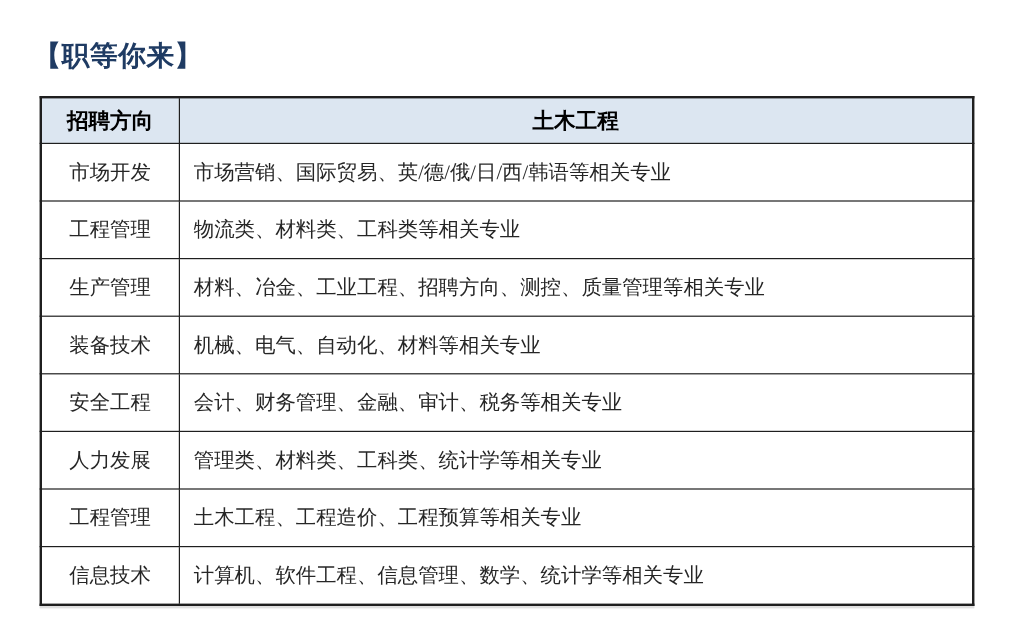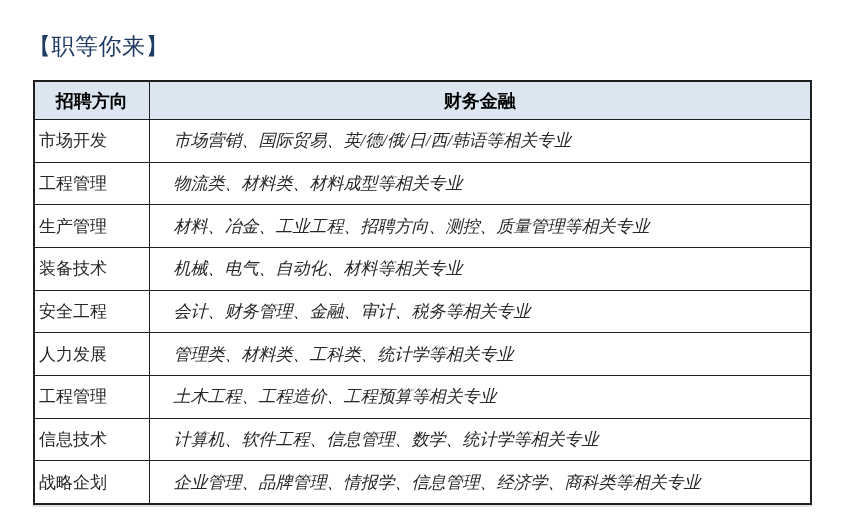--- a/index.html
+++ b/index.html
@@ -11,21 +11,21 @@
   html,body{margin:0;padding:0;background:#ffffff;}
   body{
     width:842px;height:522px;overflow:hidden;
     font-family:"Liberation Serif","DejaVu Serif",serif;
     color:var(--body-text);
     position:relative;
   }
   .doc-title{
     position:absolute;left:28px;top:33px;
     font-family:"Liberation Sans","DejaVu Sans",sans-serif;
-    font-weight:normal;font-size:23px;line-height:26px;
+    font-weight:bold;font-size:23px;line-height:26px;
     color:var(--title-color);
     letter-spacing:0.5px;
   }
   .jobs-table{
     position:absolute;left:33px;top:80px;
     width:777px;height:425px;
     border-collapse:collapse;table-layout:fixed;
     border:2px solid var(--border-color);
     box-shadow:0 2px 0 rgba(0,0,0,0.12);
   }
@@ -38,48 +38,48 @@
     height:37px;
     vertical-align:middle;
     white-space:nowrap;overflow:hidden;margin-top:18px;
   }
   .jobs-table thead th{
     background:var(--header-bg);
     font-family:"Liberation Sans","DejaVu Sans",sans-serif;
     font-weight:bold;color:#000000;
     text-align:center;font-size:18px;
   }
-  .jobs-table td.direction-cell{}
-  .jobs-table td.requirement-cell{text-align:left;padding-left:24px;font-style:italic;}
+  .jobs-table td.direction-cell{text-align:center;}
+  .jobs-table td.requirement-cell{text-align:left;padding-left:12px;}
 </style>
 </head>
 <body>
 
 <div class="doc-title">【职等你来】</div>
 
 <table class="jobs-table">
   <colgroup>
     <col class="c-direction">
     <col class="c-requirement">
   </colgroup>
   <thead>
     <tr>
       <th>招聘方向</th>
-      <th>财务金融</th>
+      <th>土木工程</th>
     </tr>
   </thead>
   <tbody id="table-body">
   <tr>
     <td class="direction-cell">市场开发</td>
     <td class="requirement-cell">市场营销、国际贸易、英/德/俄/日/西/韩语等相关专业</td>
   </tr>
 
   <tr>
     <td class="direction-cell">工程管理</td>
-    <td class="requirement-cell">物流类、材料类、材料成型等相关专业</td>
+    <td class="requirement-cell">物流类、材料类、工科类等相关专业</td>
   </tr>
 
 
   <tr>
     <td class="direction-cell">生产管理</td>
     <td class="requirement-cell">材料、冶金、工业工程、招聘方向、测控、质量管理等相关专业</td>
   </tr>
 
   <tr>
     <td class="direction-cell">装备技术</td>
@@ -99,18 +99,14 @@
   <tr>
     <td class="direction-cell">工程管理</td>
     <td class="requirement-cell">土木工程、工程造价、工程预算等相关专业</td>
   </tr>
 
   <tr>
     <td class="direction-cell">信息技术</td>
     <td class="requirement-cell">计算机、软件工程、信息管理、数学、统计学等相关专业</td>
   </tr>
 
-  <tr>
-    <td class="direction-cell">战略企划</td>
-    <td class="requirement-cell">企业管理、品牌管理、情报学、信息管理、经济学、商科类等相关专业</td>
-  </tr>
 </tbody>
 </table>
 
 </body></html>

